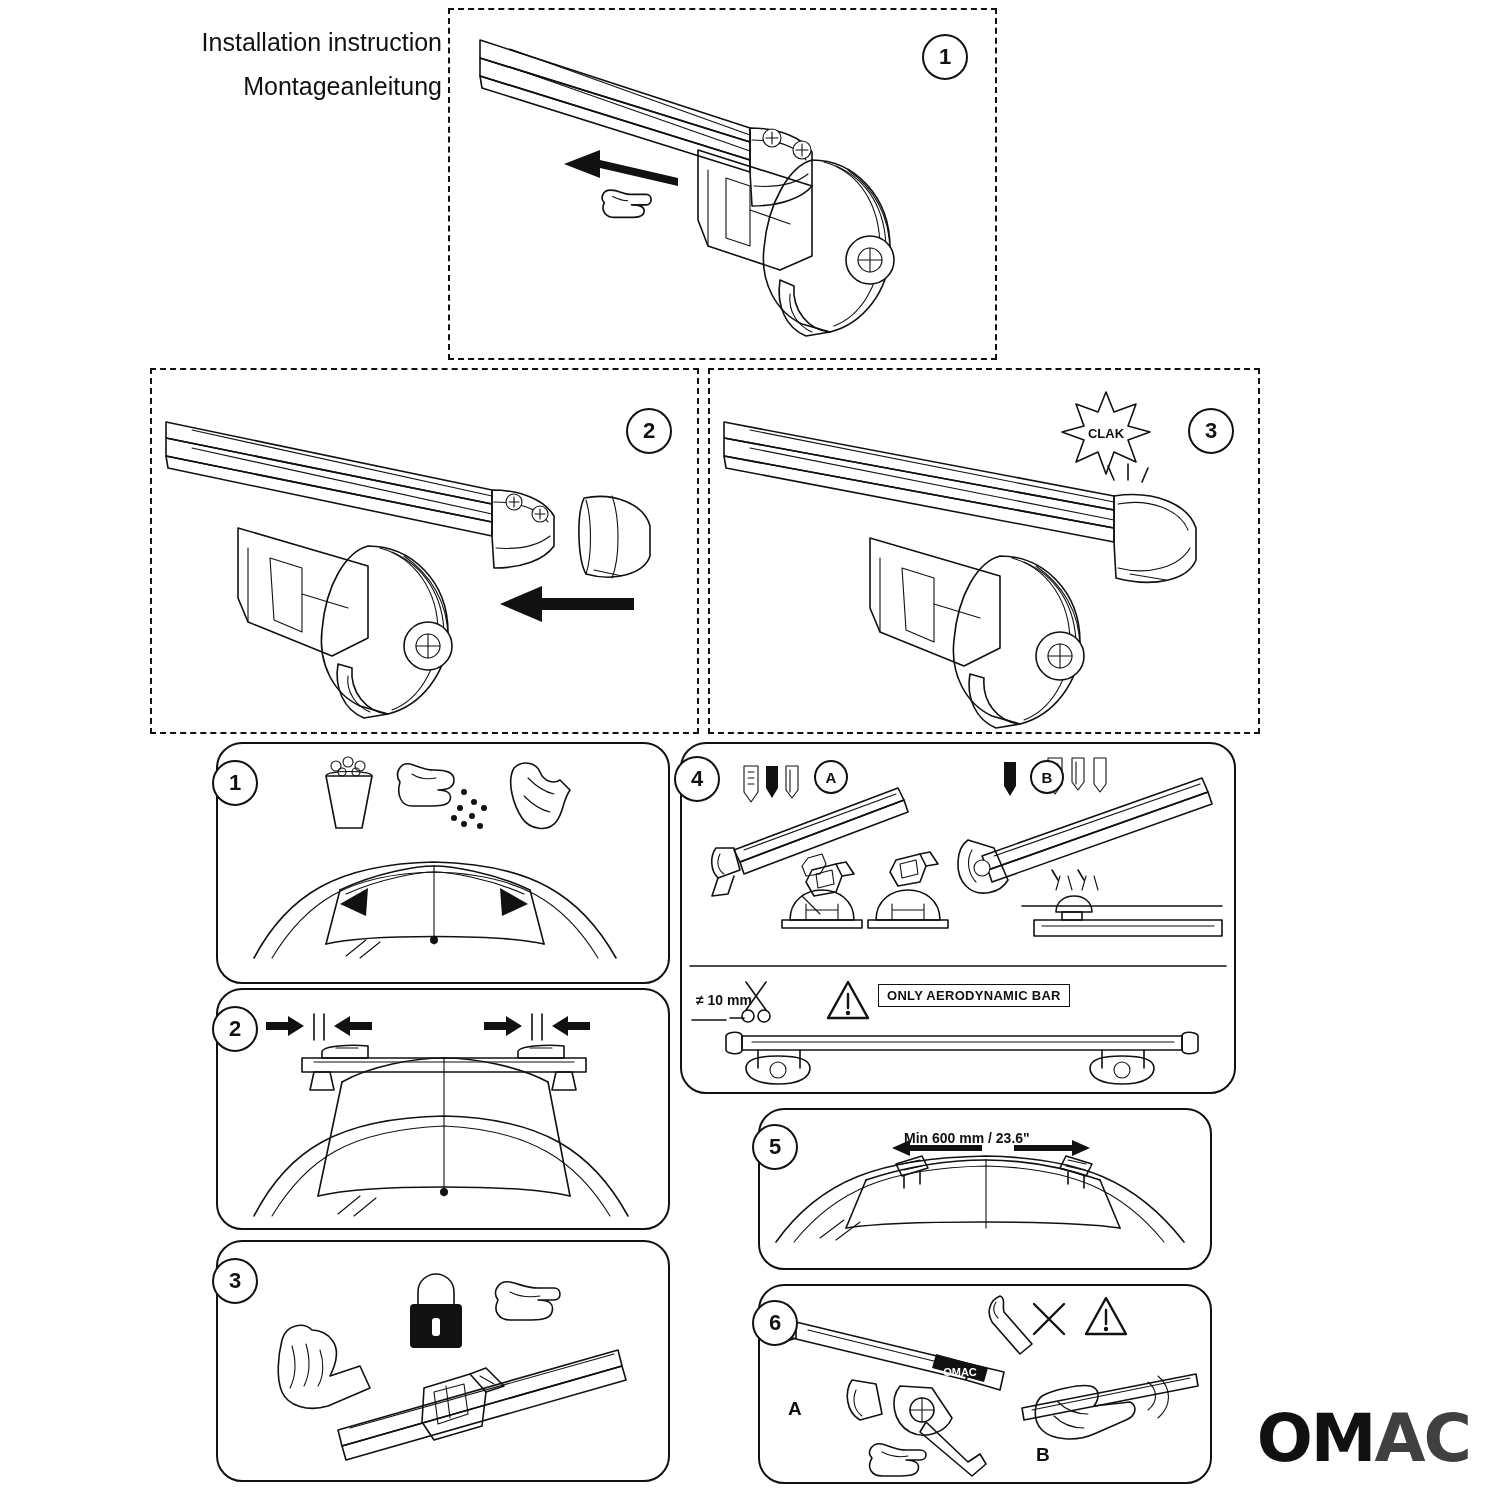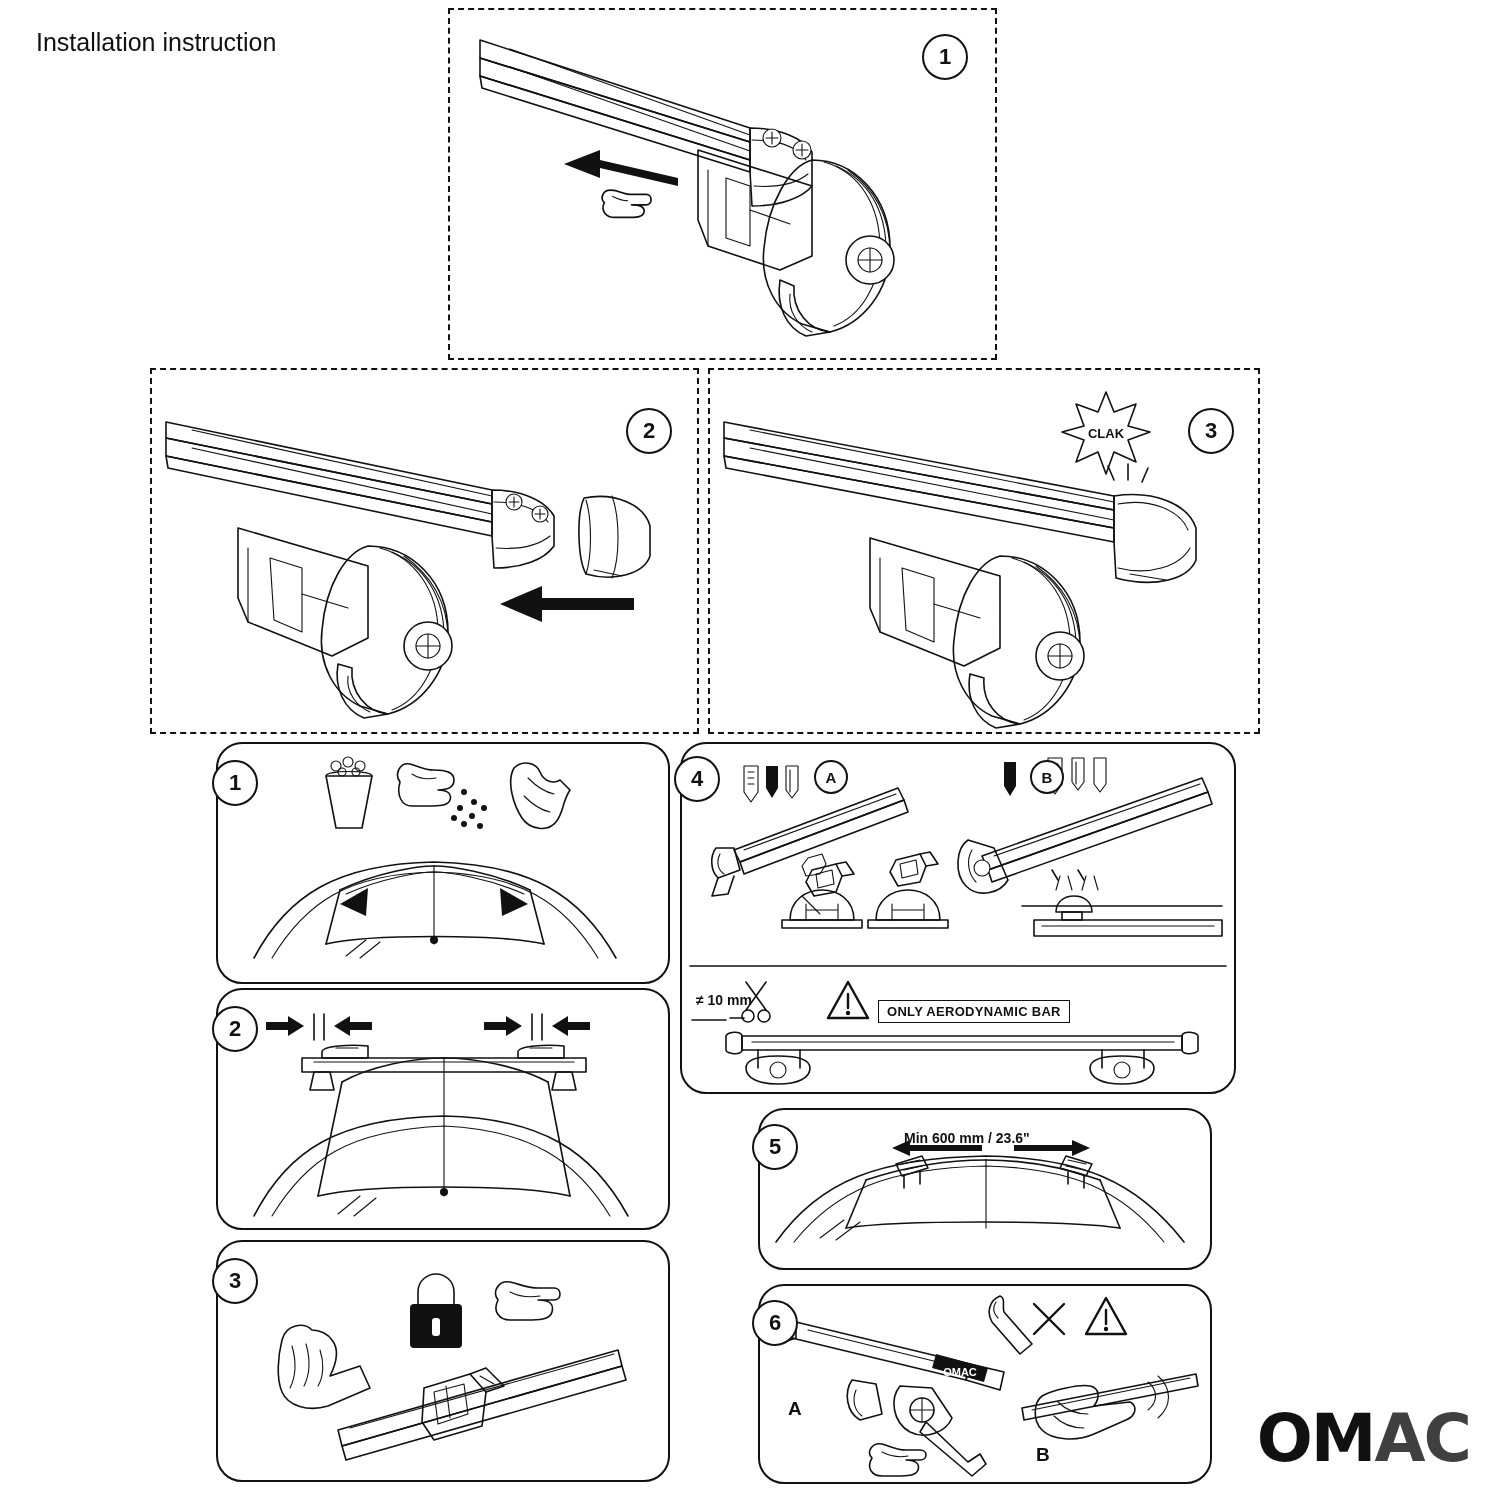--- a/index.html
+++ b/index.html
@@ -6,21 +6,21 @@
   body{
     width:1500px;height:1500px;
     background:#ffffff;
     font-family:"Liberation Sans", sans-serif;
     color:#111;
     position:relative;
     overflow:hidden;
   }
   .abs{position:absolute;}
   
-  #titles{left:36px;top:20px;width:400px;}
+  #titles{left:42px;top:20px;width:400px;text-align:right;}
   #titles div{font-size:25px;line-height:44px;color:#111;}
   
   .panel-dashed{
     position:absolute;
     border:2px dashed #111;
     background:#fff;
   }
   .panel-solid{
     position:absolute;
     border:2.5px solid #111;
@@ -63,20 +63,21 @@
   .ln-b{fill:none;stroke:#111;stroke-width:2.4;stroke-linejoin:round;stroke-linecap:round;}
   .fl{fill:#111;}
   .wh{fill:#fff;stroke:#111;stroke-width:1.6;stroke-linejoin:round;}
   .wh-t{fill:#fff;stroke:#111;stroke-width:1.1;stroke-linejoin:round;}
 </style>
 </head>
 <body>
 
 <div class="abs" id="titles">
   <div>Installation instruction</div>
+  <div>Montageanleitung</div>
 </div>
 
 <div class="panel-dashed" style="left:448px;top:8px;width:545px;height:348px;">
   <div class="stepnum" style="left:472px;top:24px;">1</div>
   <svg width="545" height="348" viewBox="0 0 545 348">
 
     <path class="ln" d="M30 30 L300 118 L300 132 L30 48 Z"></path>
     <path class="ln" d="M30 48 L300 132 L300 150 L30 66 Z"></path>
     <path class="ln-t" d="M60 39 L300 125"></path>
     <path class="ln-t" d="M60 57 L300 141"></path>
@@ -323,21 +324,21 @@
       <path class="ln-t" d="M228 144 L232 176"></path>
     </g>
   </svg>
 </div>
 
 <div class="panel-solid" style="left:680px;top:742px;width:552px;height:348px;">
   <div class="stepnum" style="left:-8px;top:12px;">4</div>
   <div class="letter" style="left:132px;top:16px;">A</div>
   <div class="letter" style="left:348px;top:16px;">B</div>
   <div class="smalltext" style="left:14px;top:248px;">≠ 10 mm</div>
-  <div class="boxtext" style="left:196px;top:256px;">ONLY AERODYNAMIC BAR</div>
+  <div class="boxtext" style="left:196px;top:240px;">ONLY AERODYNAMIC BAR</div>
   <svg width="552" height="348" viewBox="0 0 552 348">
 
     <path class="ln" d="M8 222 L544 222"></path>
 
     <path class="ln" d="M52 106 L216 44 L222 56 L58 118 Z"></path>
     <path class="ln-t" d="M62 106 L214 50"></path>
     <path class="ln" d="M58 118 L222 56 L226 68 L62 130 Z"></path>
 
     <path class="ln" d="M34 104 C28 112 28 126 36 134 L58 126 L52 104 Z"></path>
     <path class="ln-t" d="M38 110 C34 118 36 126 42 130"></path>

